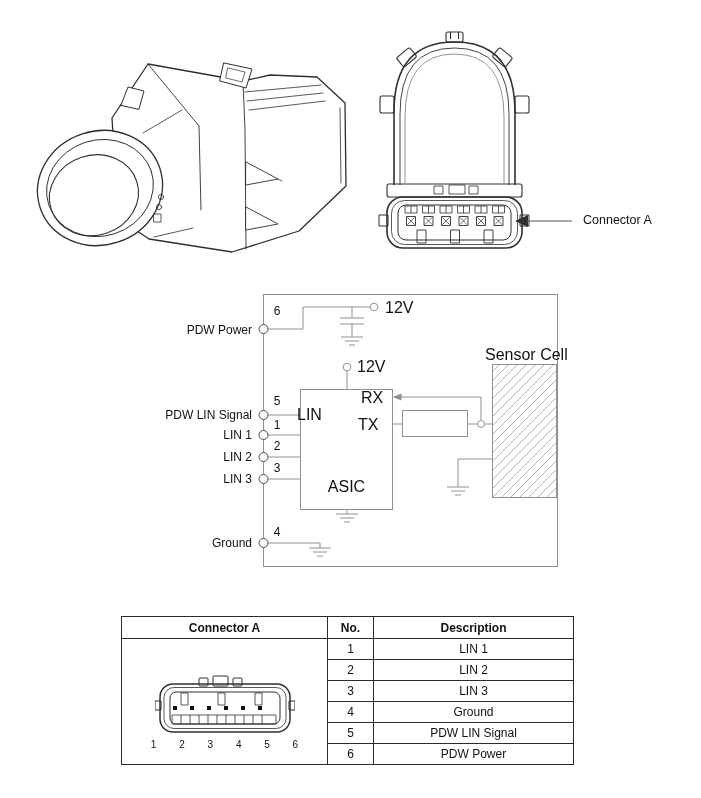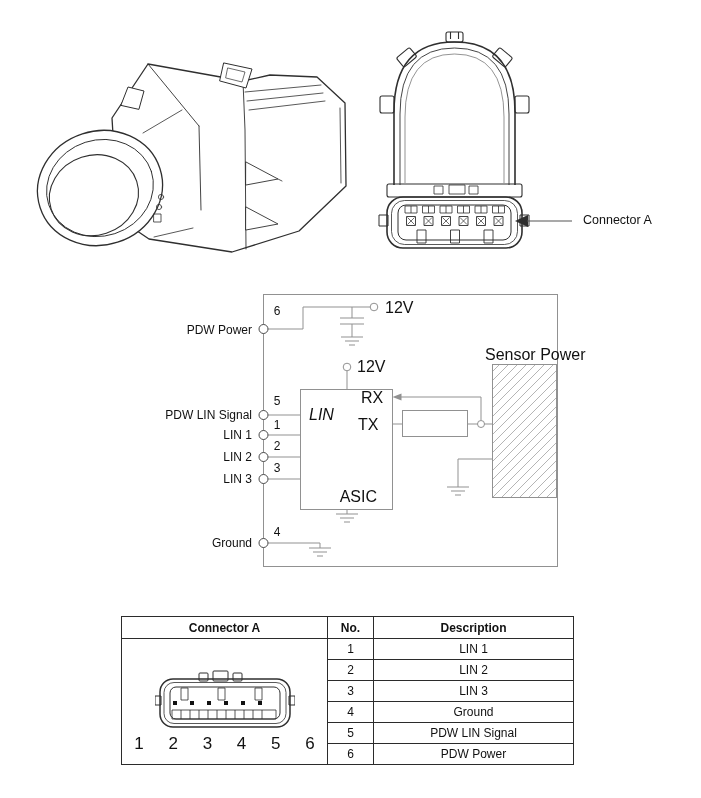--- a/index.html
+++ b/index.html
@@ -9,40 +9,40 @@
   .lbl{position:absolute;font-size:16px;line-height:14px;color:#111;white-space:nowrap;}
   .pin-label{position:absolute;right:449px;width:130px;text-align:right;
              font-size:12px;line-height:14px;color:#111;white-space:nowrap;}
   .pin-num{position:absolute;left:268px;width:18px;text-align:center;
            font-size:12px;line-height:14px;color:#111;}
   
   .pl-6{top:323px}.pl-5{top:408px}.pl-1{top:428px}.pl-2{top:450px}.pl-3{top:472px}.pl-4{top:536px}
   .pn-6{top:304px}.pn-5{top:394px}.pn-1{top:418px}.pn-2{top:439px}.pn-3{top:461px}.pn-4{top:525px}
   .lbl-12v-top{left:385px;top:301px;}
   .lbl-12v-chip{left:357px;top:360px;}
-  .lbl-lin{left:309px;top:408px;font-style:italic;}
+  .lbl-lin{left:297px;top:408px;}
   .lbl-rx{left:358px;top:391px;width:28px;text-align:center;}
   .lbl-tx{left:358px;top:418px;width:28px;text-align:left;}
-  .lbl-asic{left:316px;top:490px;width:61px;text-align:right;}
+  .lbl-asic{left:316px;top:480px;width:61px;text-align:center;}
   .lbl-sensor-cell{left:485px;top:348px;width:72px;text-align:center;}
   .lbl-connector-a{left:583px;top:213px;font-size:12.5px;line-height:15px;}
   
   #pin-table{position:absolute;left:121px;top:616px;width:452px;height:144px;
              border-collapse:collapse;table-layout:fixed;font-size:12px;color:#111;}
   #pin-table th,#pin-table td{border:1px solid #2b2b2b;text-align:center;vertical-align:middle;
              padding:0;overflow:hidden;}
   #pin-table th{font-weight:bold;height:21px;font-size:12px;}
   #pin-table td{height:20px;}
   #pin-table .col-conn{width:206px;}
   #pin-table .col-no{width:46px;}
   #pin-table .col-desc{width:200px;}
   #conn-cell{vertical-align:top;}
   #conn-cell .conn-wrap{padding-top:21px;}
   #conn-cell svg{display:block;margin:0 auto;}
-  .conn-nums{margin-top:2px;text-align:center;font-size:17px;letter-spacing:10px;
+  .conn-nums{margin-top:2px;text-align:center;font-size:10px;letter-spacing:10px;
              padding-left:10px;color:#111;}
 </style>
 </head>
 <body>
 
 <div id="canvas">
 
   <svg id="art" width="701" height="798" viewBox="0 0 701 798">
     <defs>
       <pattern id="hatch" width="9" height="9" patternUnits="userSpaceOnUse">
@@ -247,21 +247,21 @@
   <div class="pin-num pn-2">2</div>
   <div class="pin-num pn-3">3</div>
   <div class="pin-num pn-4">4</div>
 
   <div class="lbl lbl-12v-top">12V</div>
   <div class="lbl lbl-12v-chip">12V</div>
   <div class="lbl lbl-lin">LIN</div>
   <div class="lbl lbl-rx">RX</div>
   <div class="lbl lbl-tx">TX</div>
   <div class="lbl lbl-asic">ASIC</div>
-  <div class="lbl lbl-sensor-cell">Sensor Power</div>
+  <div class="lbl lbl-sensor-cell">Sensor Cell</div>
   <div class="lbl lbl-connector-a">Connector A</div>
 
   <table id="pin-table">
     <colgroup>
         <col class="col-conn">
         <col class="col-no">
         <col class="col-desc">
       </colgroup>
     <tbody>
         <tr>

